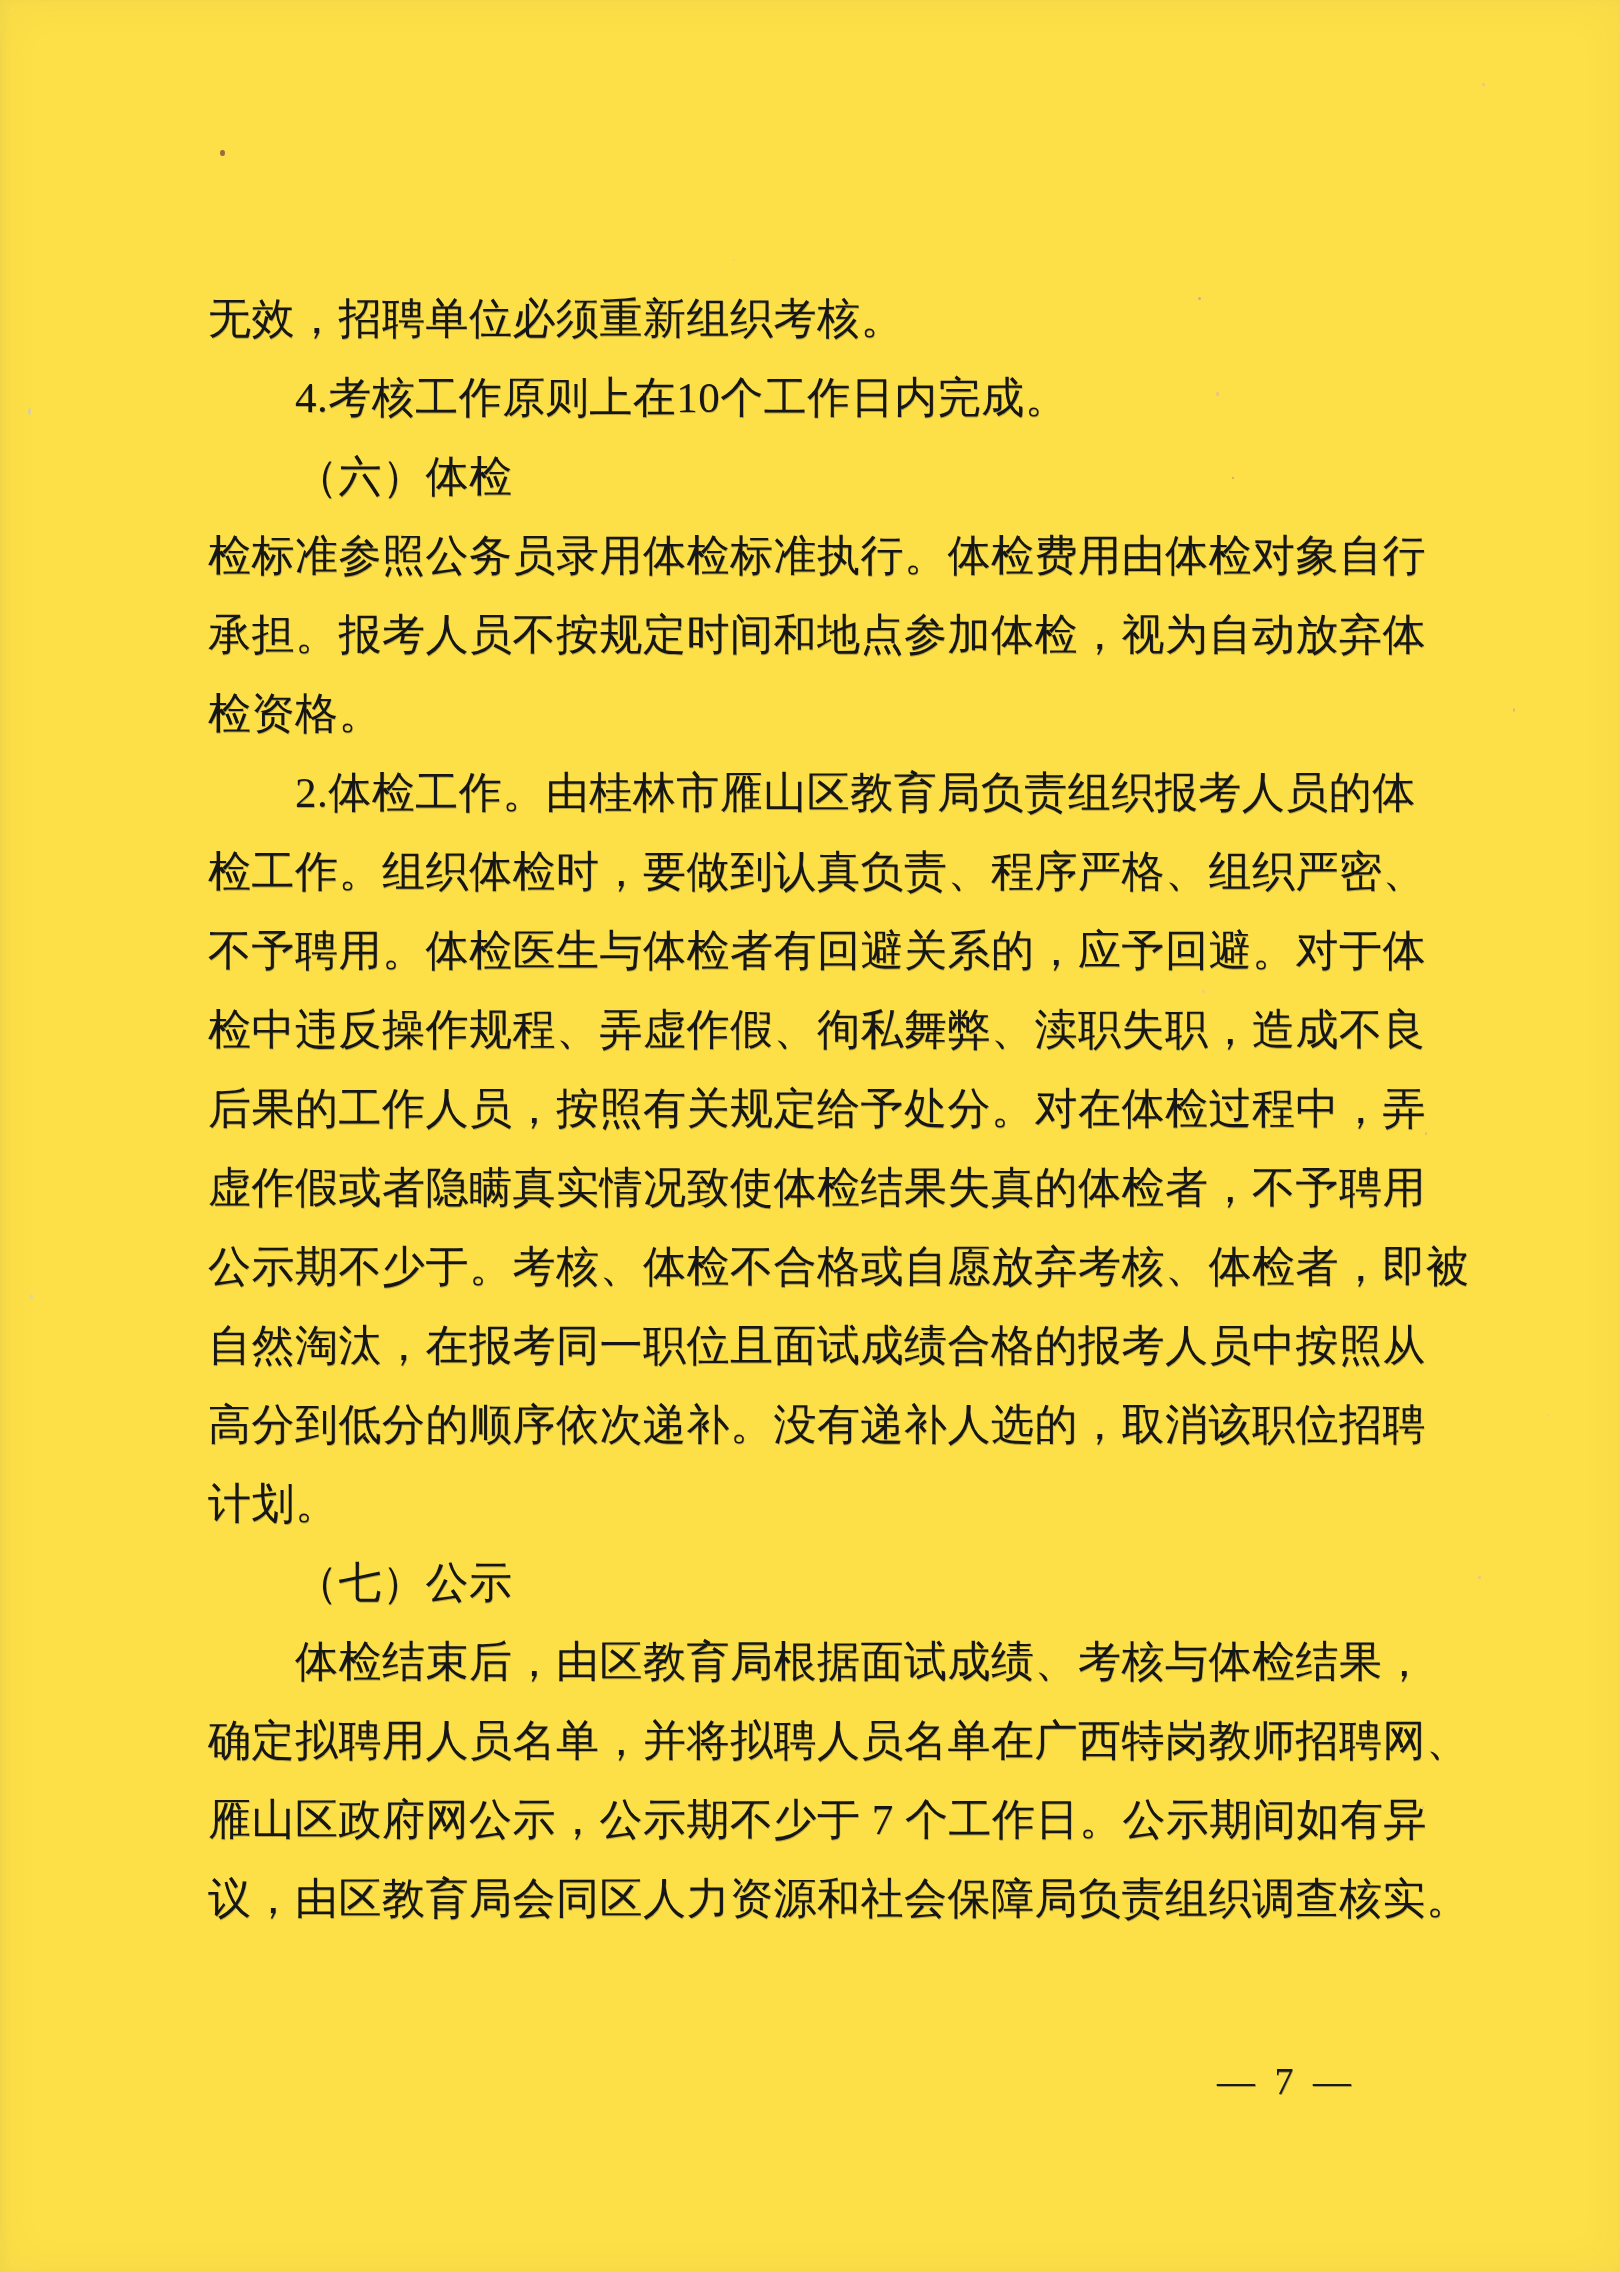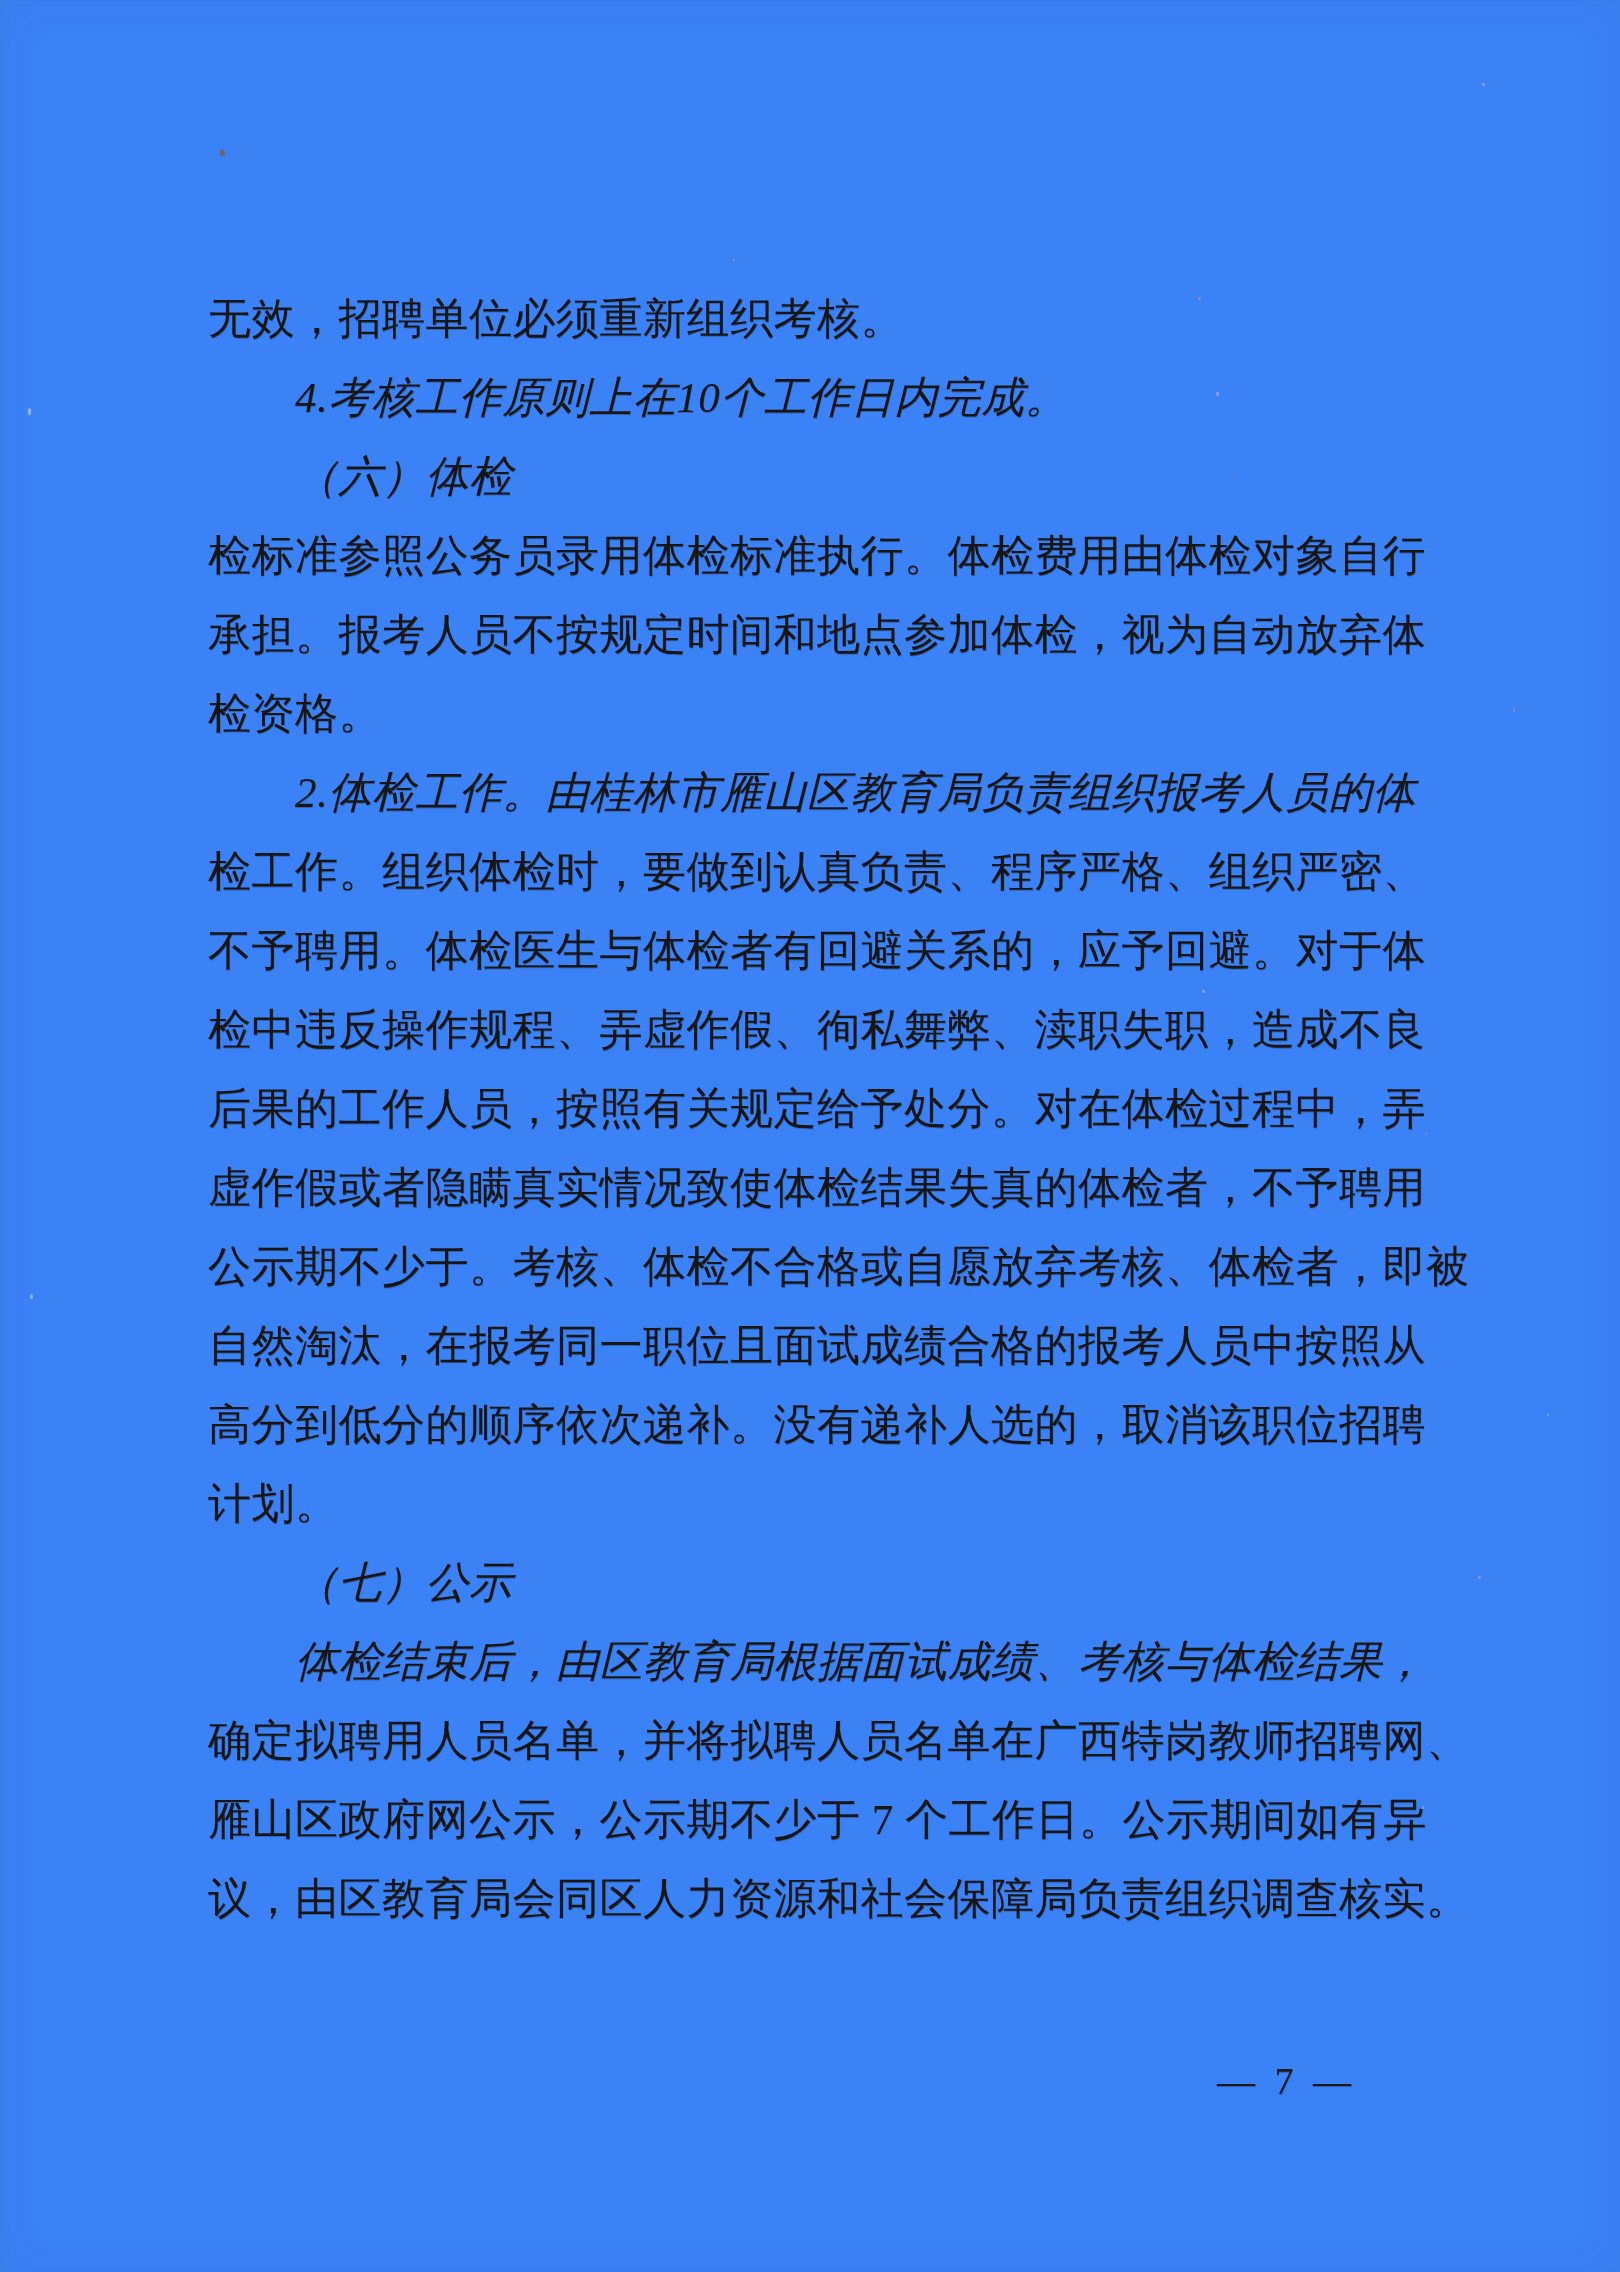--- a/index.html
+++ b/index.html
@@ -5,21 +5,21 @@
   html, body {
     margin: 0;
     padding: 0;
     background: #e8e8e6;
   }
   .page {
     position: relative;
     width: 1620px;
     height: 2273px;
     margin: 0 auto;
-    background: #3b82f6;
+    background: #fde047;
     overflow: hidden;
     font-family: "Liberation Serif", "DejaVu Serif", serif;
     color: #161616;
   }
   
   .page::before {
     content: "";
     position: absolute;
     inset: 0;
     box-shadow: inset 0 0 45px rgba(80,80,78,0.05), inset 4px 0 9px rgba(120,120,118,0.05);
@@ -34,21 +34,20 @@
     line-height: 79px;
     letter-spacing: 0.5px;
     text-shadow: 0.5px 0.5px 0.5px rgba(30,30,30,0.30);
   }
   .doc-line {
     white-space: nowrap;
     height: 79px;
   }
   .doc-line.indented {
     padding-left: 87px;  
-    font-style: italic;
   }
   .footer-page-number {
     position: absolute;
     left: 1217px;
     top: 2047px;
     font-size: 38px;
     line-height: 69px;
     letter-spacing: 5px;
     color: #1b1b1b;
     text-shadow: 0.5px 0.5px 0.5px rgba(30,30,30,0.35);

